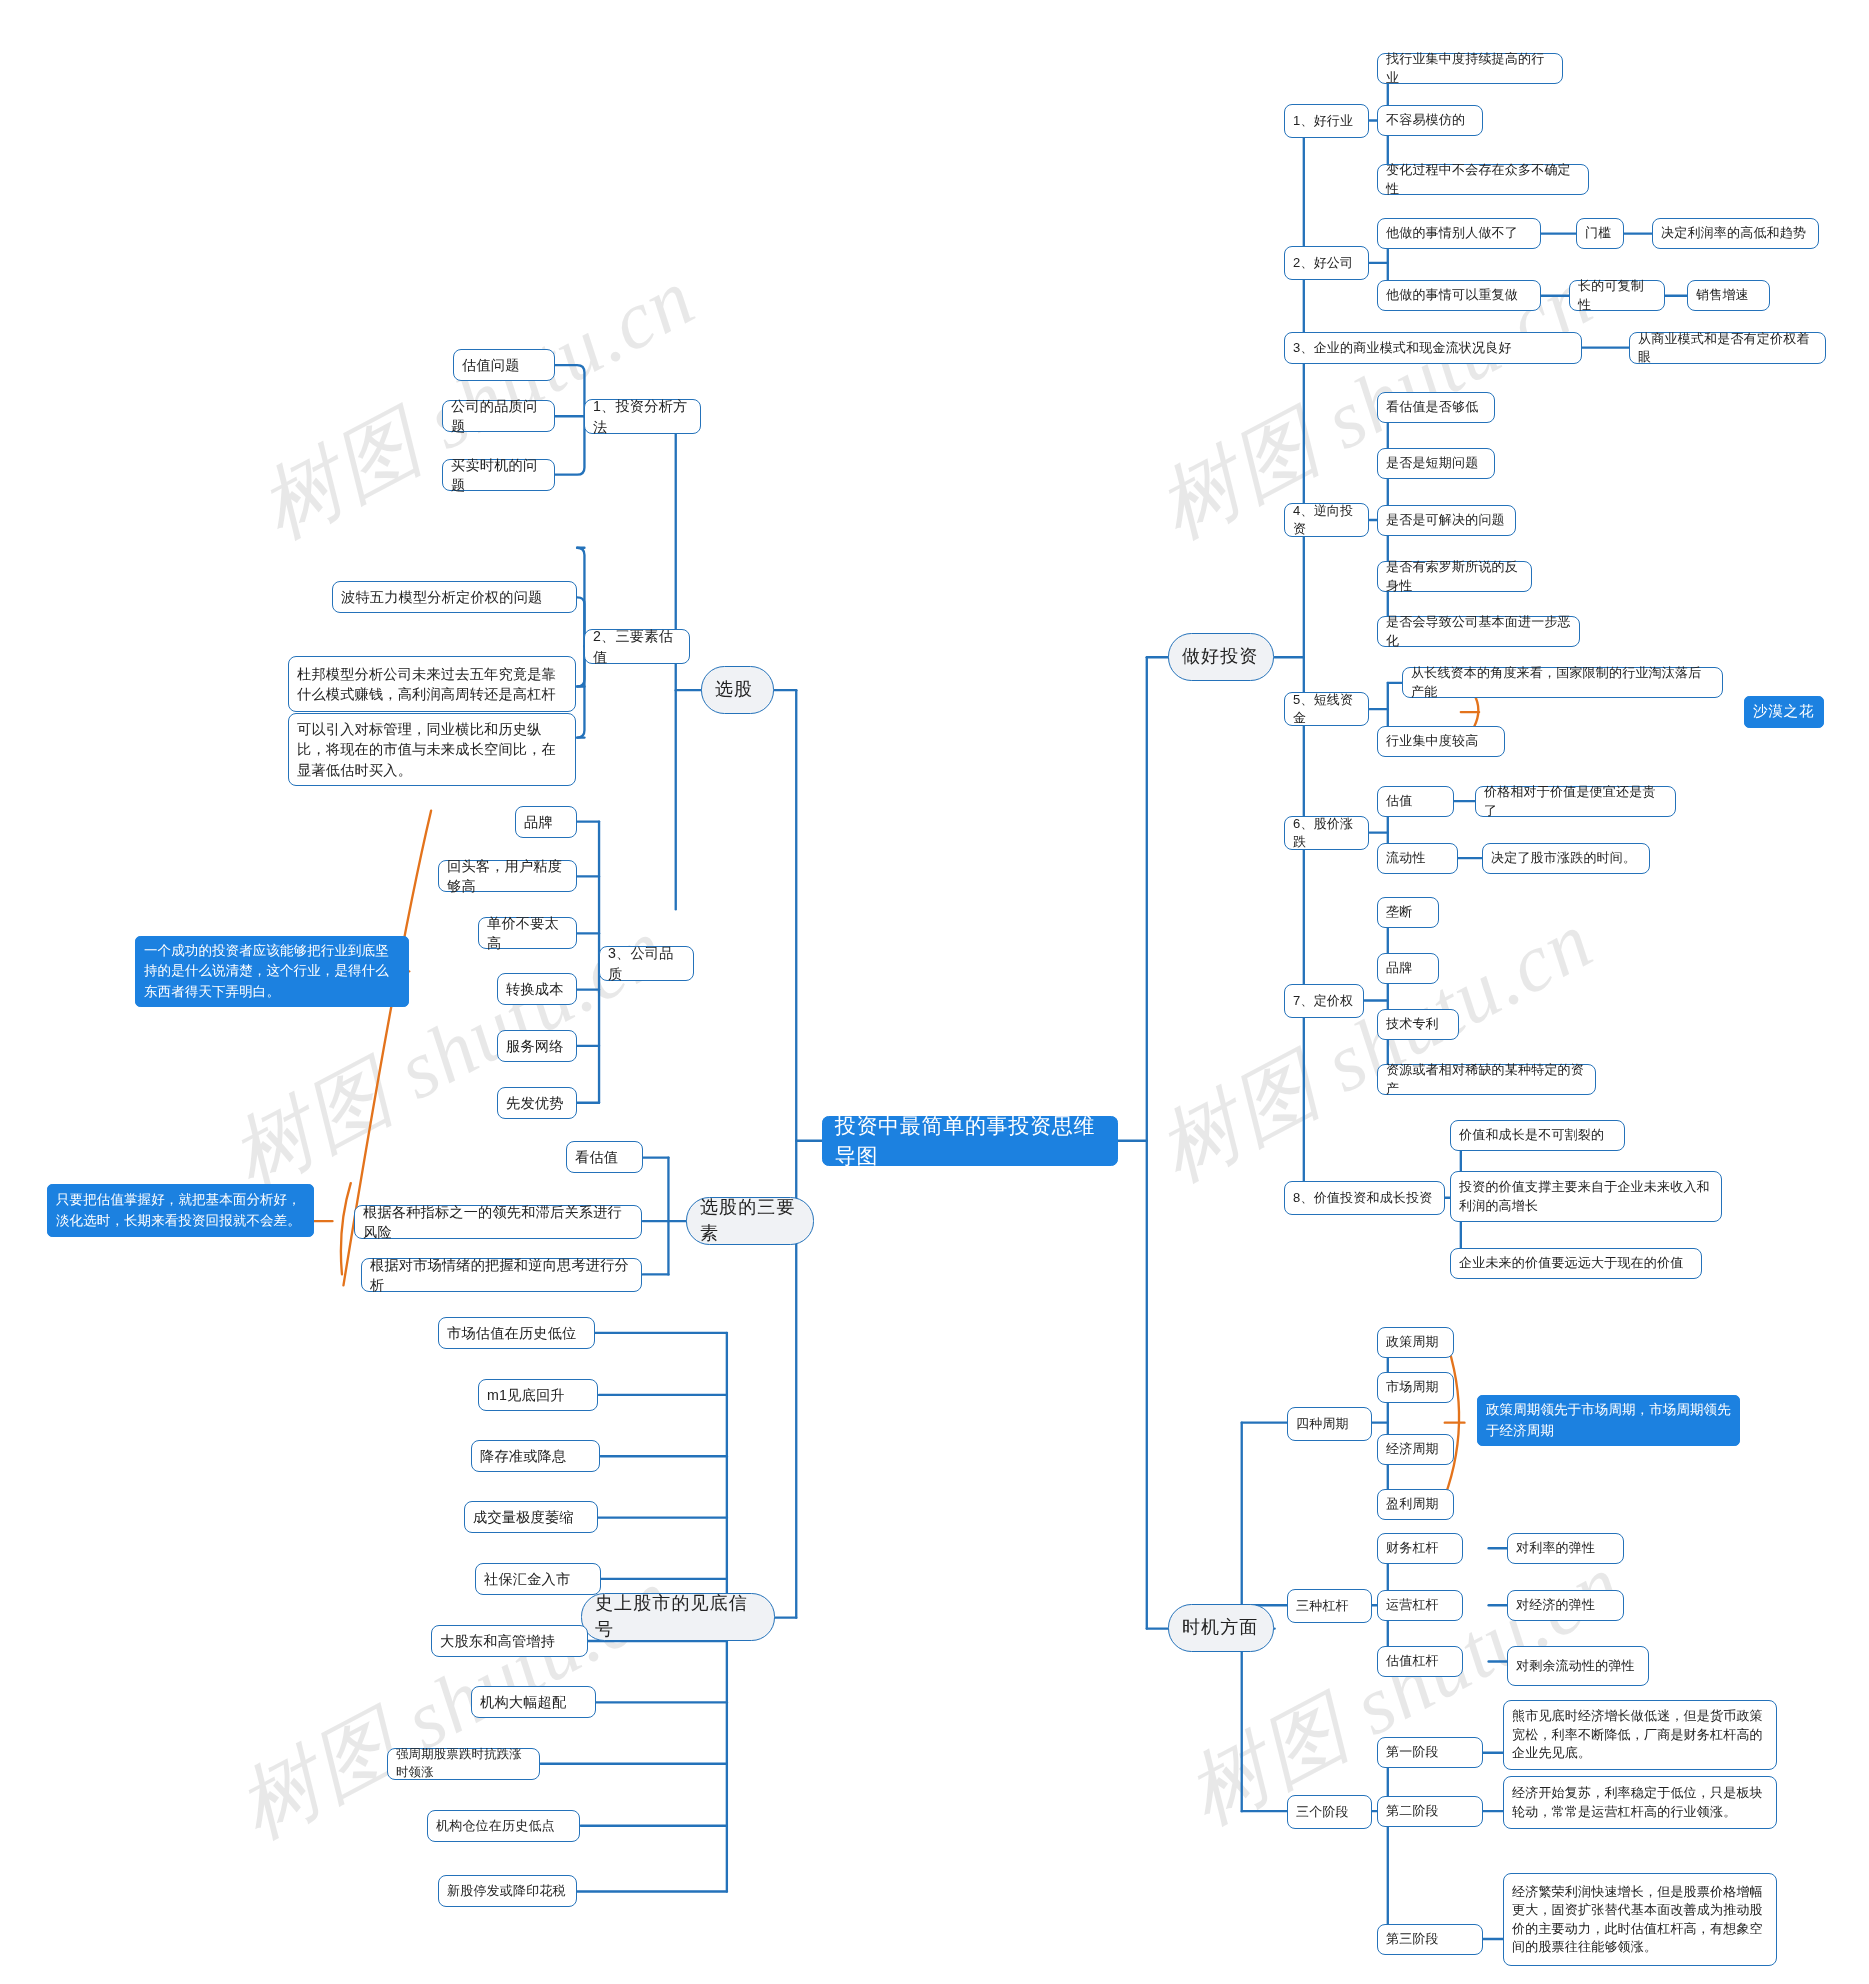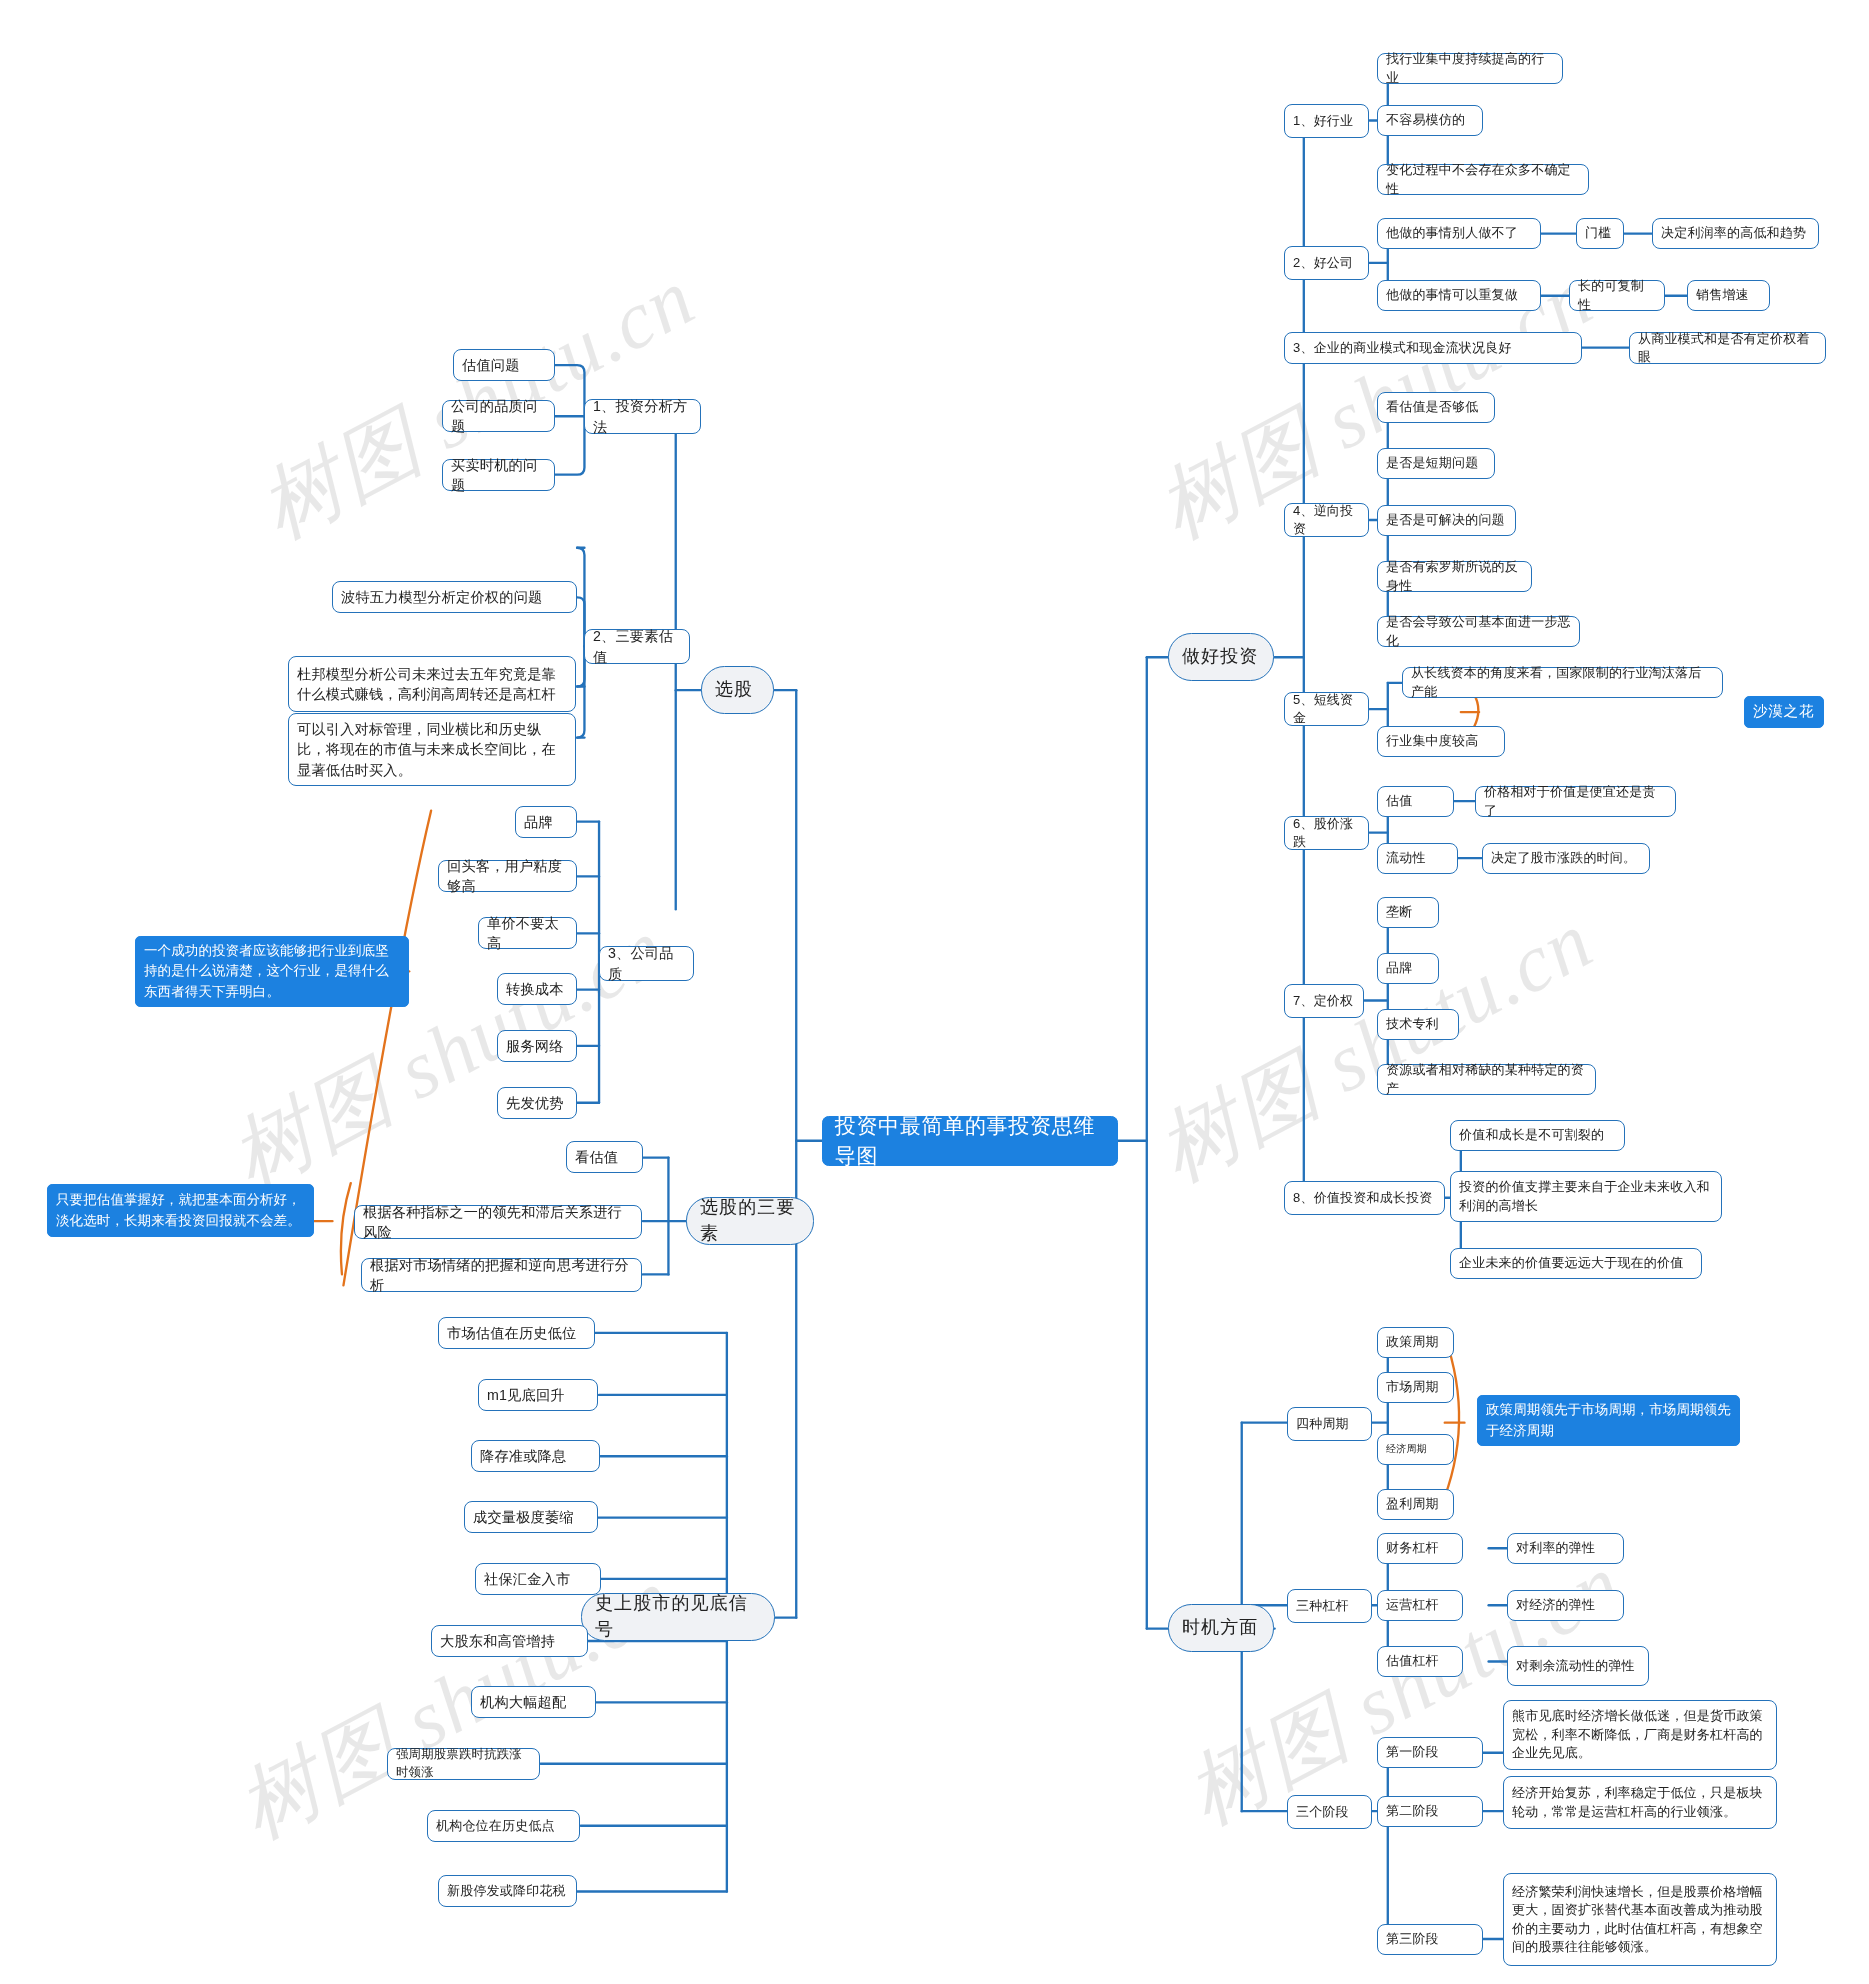--- a/index.html
+++ b/index.html
@@ -498,21 +498,21 @@
 
   <div class="node" style="left:1287px;top:1407px;width:85px;height:34px;font-size:13px;justify-content:center;">
     <span class="txt">四种周期</span>
     </div>
   <div class="node" style="left:1377px;top:1327px;width:77px;height:31px;font-size:13px;justify-content:center;">
     <span class="txt">政策周期</span>
     </div>
   <div class="node" style="left:1377px;top:1372px;width:77px;height:31px;font-size:13px;justify-content:center;">
     <span class="txt">市场周期</span>
     </div>
-  <div class="node" style="left:1377px;top:1434px;width:77px;height:31px;font-size:10px;justify-content:center;">
+  <div class="node" style="left:1377px;top:1434px;width:77px;height:31px;font-size:13px;justify-content:center;">
     <span class="txt">经济周期</span>
     </div>
   <div class="node" style="left:1377px;top:1489px;width:77px;height:31px;font-size:13px;justify-content:center;">
     <span class="txt">盈利周期</span>
     </div>
   <div class="node callout" style="left:1477px;top:1395px;width:263px;height:51px;">
     <span class="txt">政策周期领先于市场周期，市场周期领先于经济周期</span>
     </div>
 
   <div class="node" style="left:1287px;top:1589px;width:85px;height:34px;font-size:13px;justify-content:center;">

